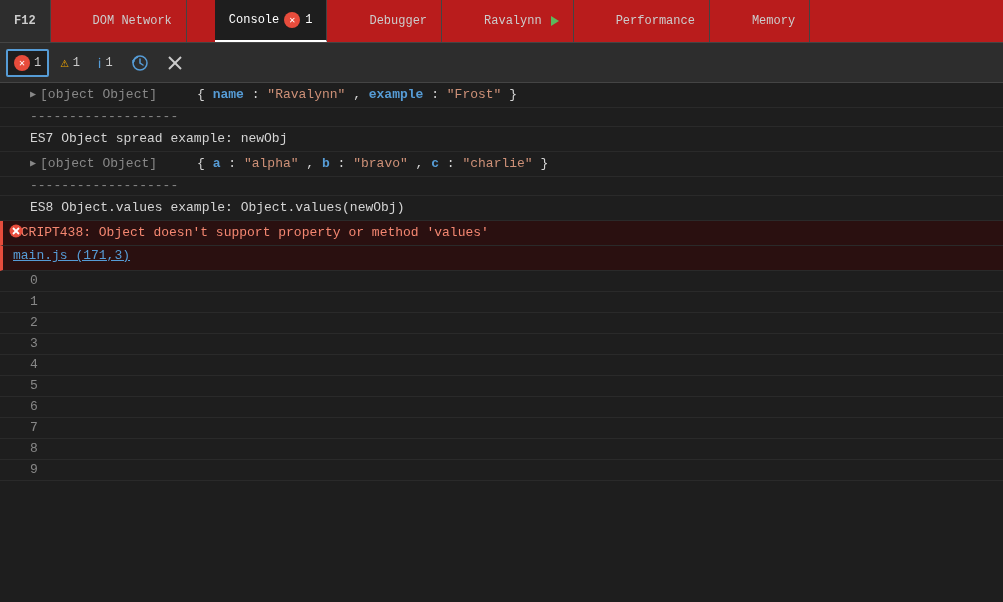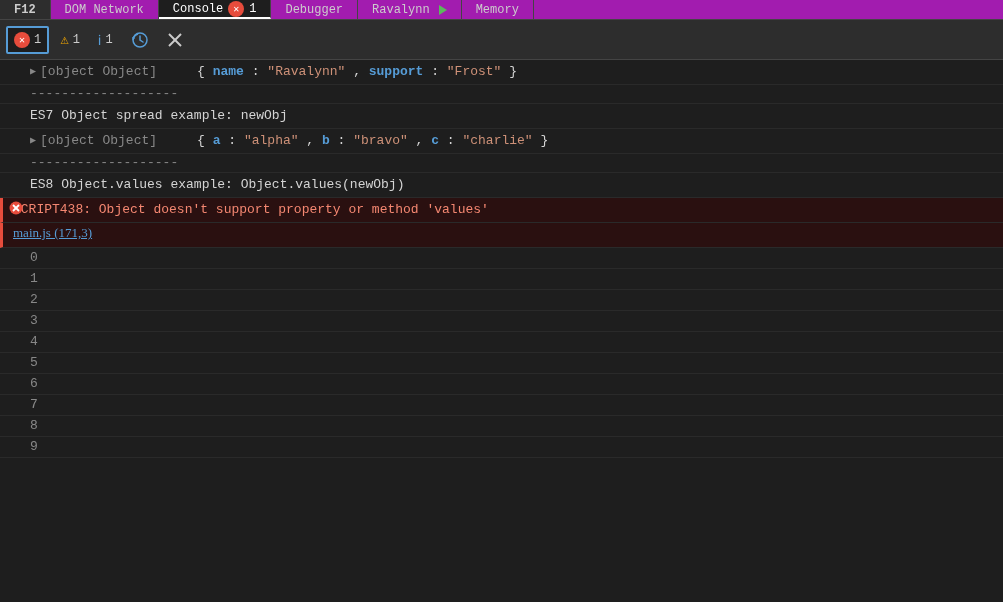--- a/index.html
+++ b/index.html
@@ -11,24 +11,25 @@
       width: 1003px;
       height: 602px;
       overflow: hidden;
       display: flex;
       flex-direction: column;
     }
 
     
     .tab-bar {
       display: flex;
-      background: #a21caf;
+      background: #b91c1c;
       border-bottom: 1px solid #444;
-      height: 20px;
+      height: 43px;
       flex-shrink: 0;
+      gap: 28px;
     }
     .tab {
       display: flex;
       align-items: center;
       padding: 0 14px;
       height: 100%;
       font-size: 12px;
       color: #ccc;
       cursor: pointer;
       white-space: nowrap;
@@ -131,21 +132,21 @@
       margin-right: 4px;
       font-size: 10px;
       cursor: pointer;
       user-select: none;
     }
     .key-blue { color: #569cd6; font-weight: bold; }
     .val-string { color: #ce9178; }
     .text-gray { color: #888; }
     .text-white { color: #d4d4d4; }
     .error-msg { color: #f48771; }
-    .error-link { color: #569cd6; text-decoration: underline; cursor: pointer; font-family: Liberation Serif, serif; }
+    .error-link { color: #569cd6; text-decoration: underline; cursor: pointer; }
     .divider-line {
       color: #888;
       padding-left: 30px;
       min-height: 18px;
       line-height: 18px;
       border-bottom: 1px solid #2a2a2a;
     }
     .line-number {
       color: #888;
       padding-left: 30px;
@@ -201,20 +202,23 @@
     <span>1</span>
   </div>
   <div class="tab">
     <span>Debugger</span>
   </div>
   <div class="tab">
     <span>Ravalynn</span>
     <span class="play-icon"></span>
   </div>
   <div class="tab">
+    <span>Performance</span>
+  </div>
+  <div class="tab">
     <span>Memory</span>
   </div>
 </div>
 
 <div class="toolbar">
   <div class="toolbar-btn active-btn">
     <span class="error-badge">✕</span>
     <span>1</span>
   </div>
   <div class="toolbar-btn">
@@ -245,21 +249,21 @@
 
   <div class="console-line">
     <span class="expand-arrow">▶</span>
     <span class="text-gray">[object Object]</span>
     <span style="margin-left: 40px;">
       <span class="text-white">{</span>
       <span class="key-blue">name</span>
       <span class="text-white">: </span>
       <span class="val-string">"Ravalynn"</span>
       <span class="text-white">, </span>
-      <span class="key-blue">support</span>
+      <span class="key-blue">example</span>
       <span class="text-white">: </span>
       <span class="val-string">"Frost"</span>
       <span class="text-white">}</span>
     </span>
   </div>
 
   <div class="divider-line">
     <span>-------------------</span>
   </div>
 

